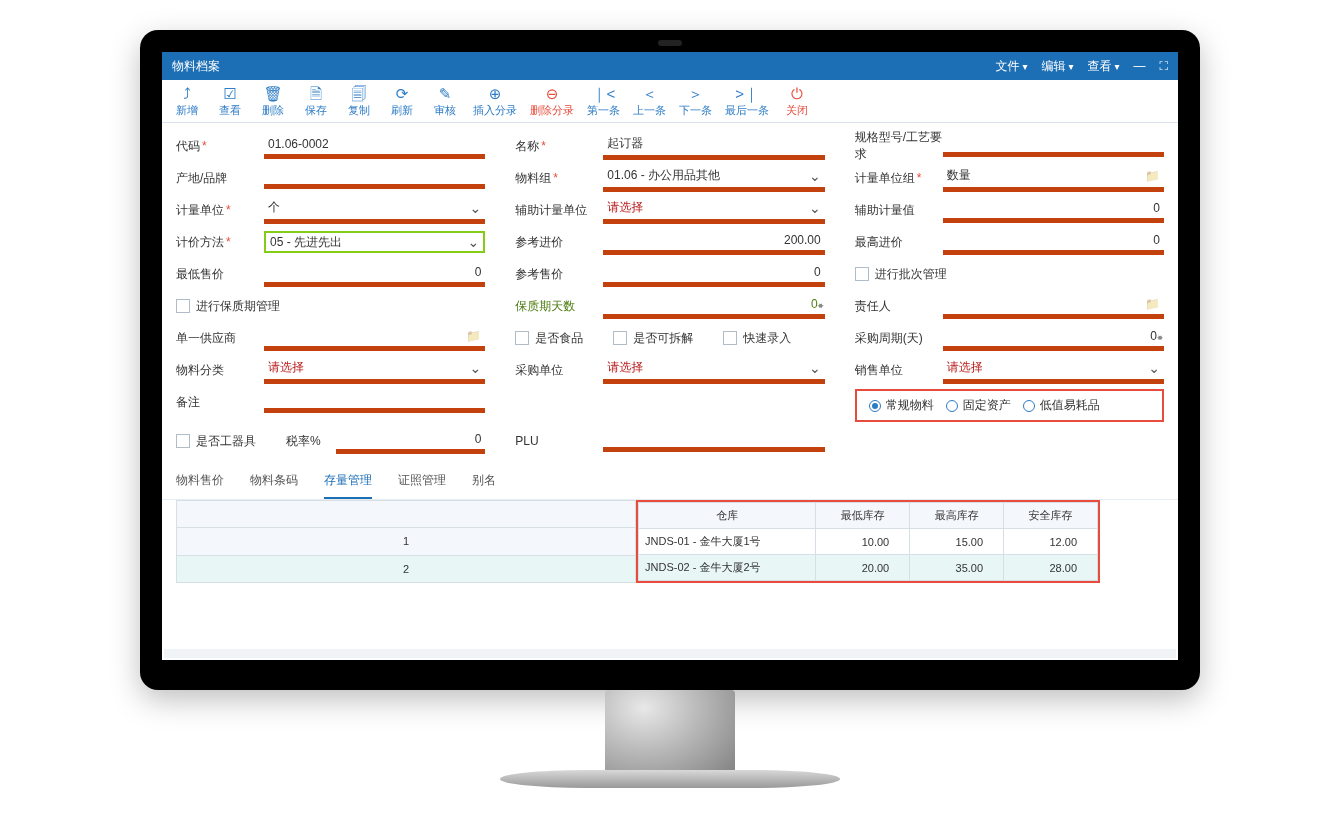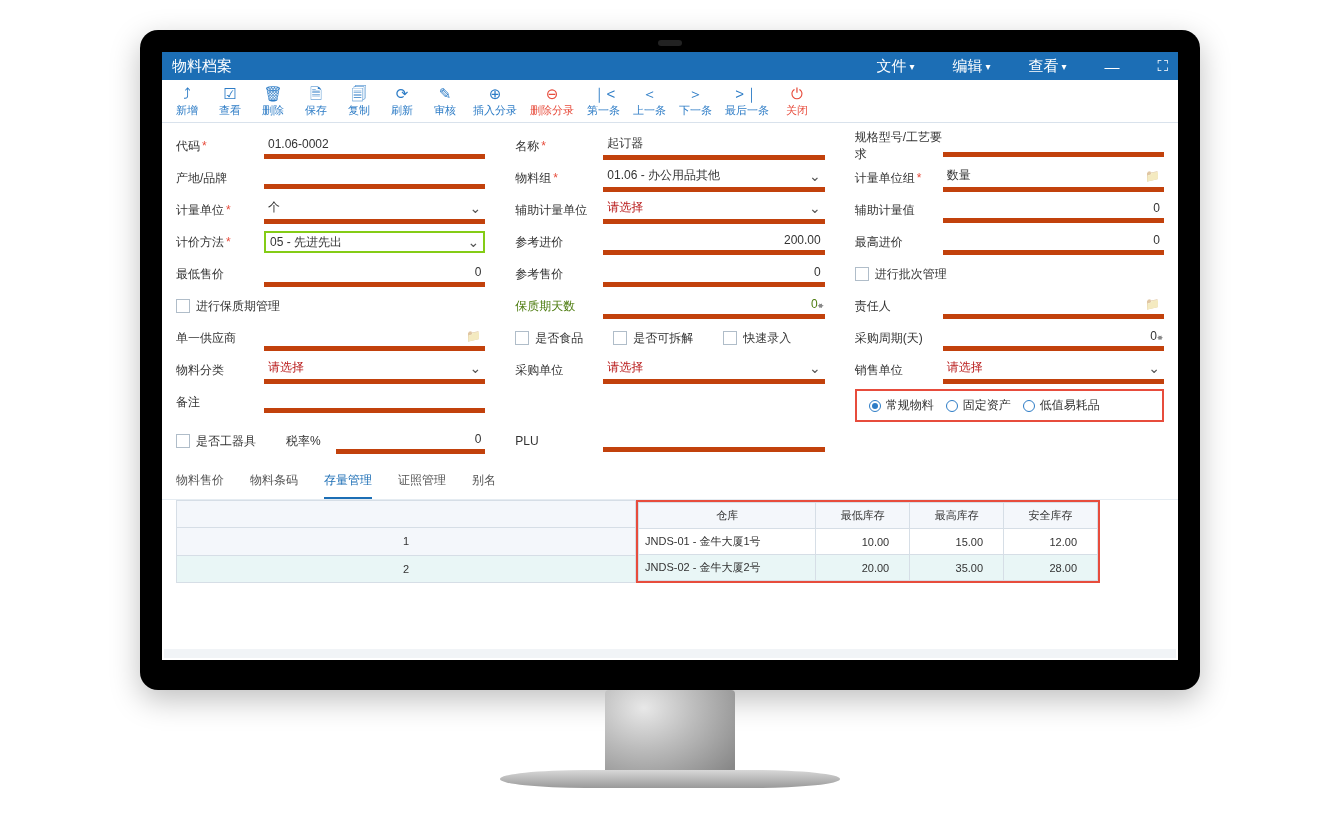--- a/index.html
+++ b/index.html
@@ -38,24 +38,24 @@
     width: 340px; height: 18px;
     background: linear-gradient(#d8d8d8, #999);
     border-radius: 50% / 100% 100% 18px 18px;
   }
   .titlebar {
     background: #1c6eb5;
     color: #fff;
     height: 28px;
     display: flex; align-items: center; justify-content: space-between;
     padding: 0 10px;
-    font-size: 15px;
+    font-size: 12px;
   }
   .titlebar .right { display: flex; gap: 14px; align-items: center; }
-  .titlebar .right span { display: inline-flex; align-items: center; gap: 3px; cursor: pointer; margin-left: 24px; }
+  .titlebar .right span { display: inline-flex; align-items: center; gap: 3px; cursor: pointer; }
   .caret-down::after { content: "▾"; font-size: 10px; }
   .toolbar {
     display: flex; gap: 13px; padding: 6px 10px 4px 10px;
     border-bottom: 1px solid #d9e2ec;
     background: #fff;
   }
   .tbtn { display: flex; flex-direction: column; align-items: center; gap: 2px; color: #2d7cc6; cursor: pointer; font-size: 11px; min-width: 30px; }
   .tbtn .ico { font-size: 15px; line-height: 1; }
   .tbtn.red { color: #e74c3c; }
   .form {

